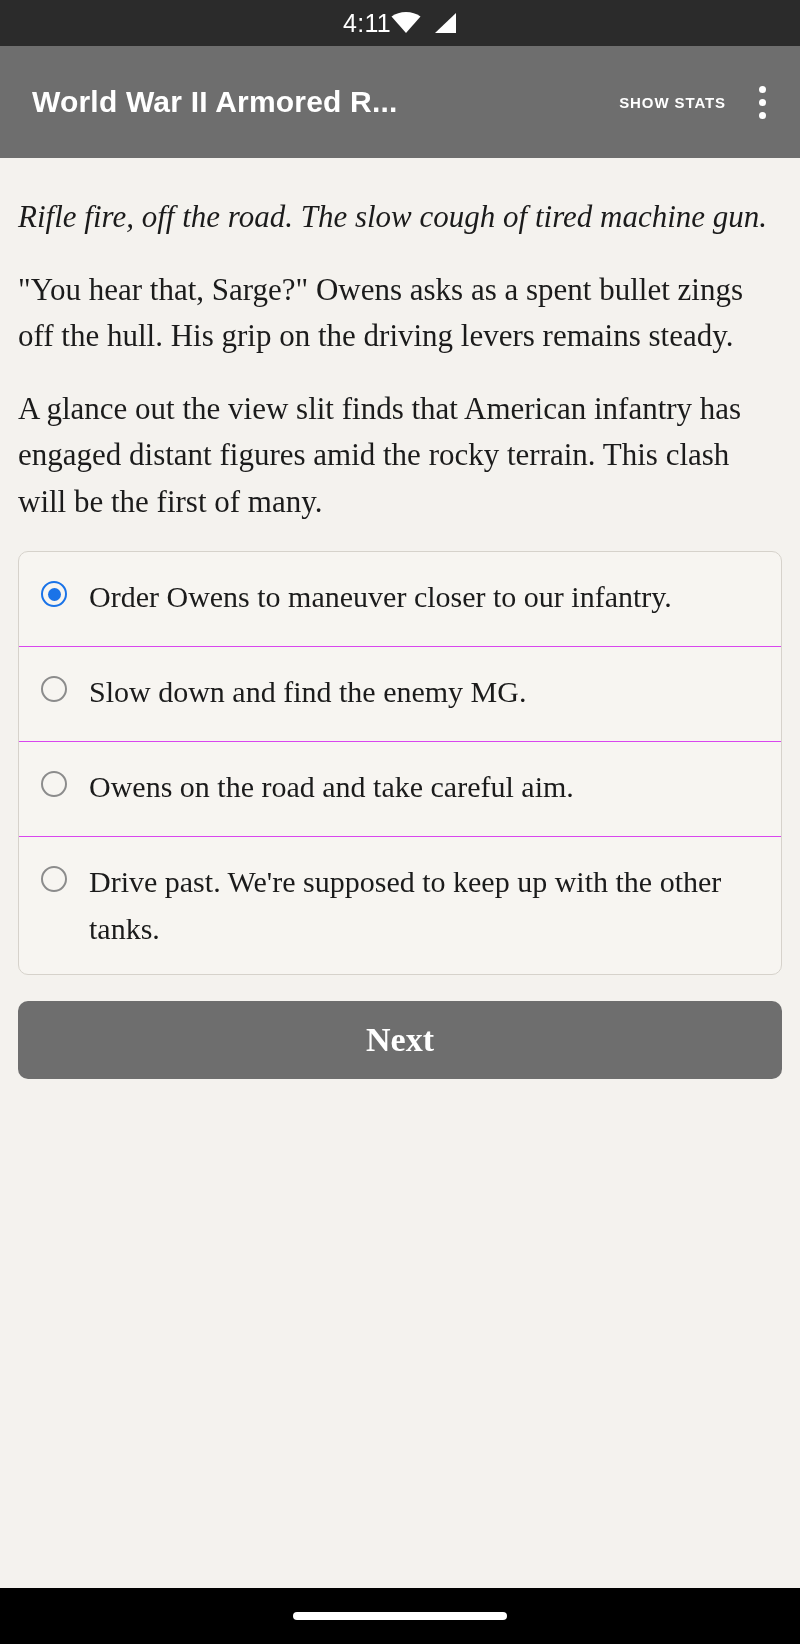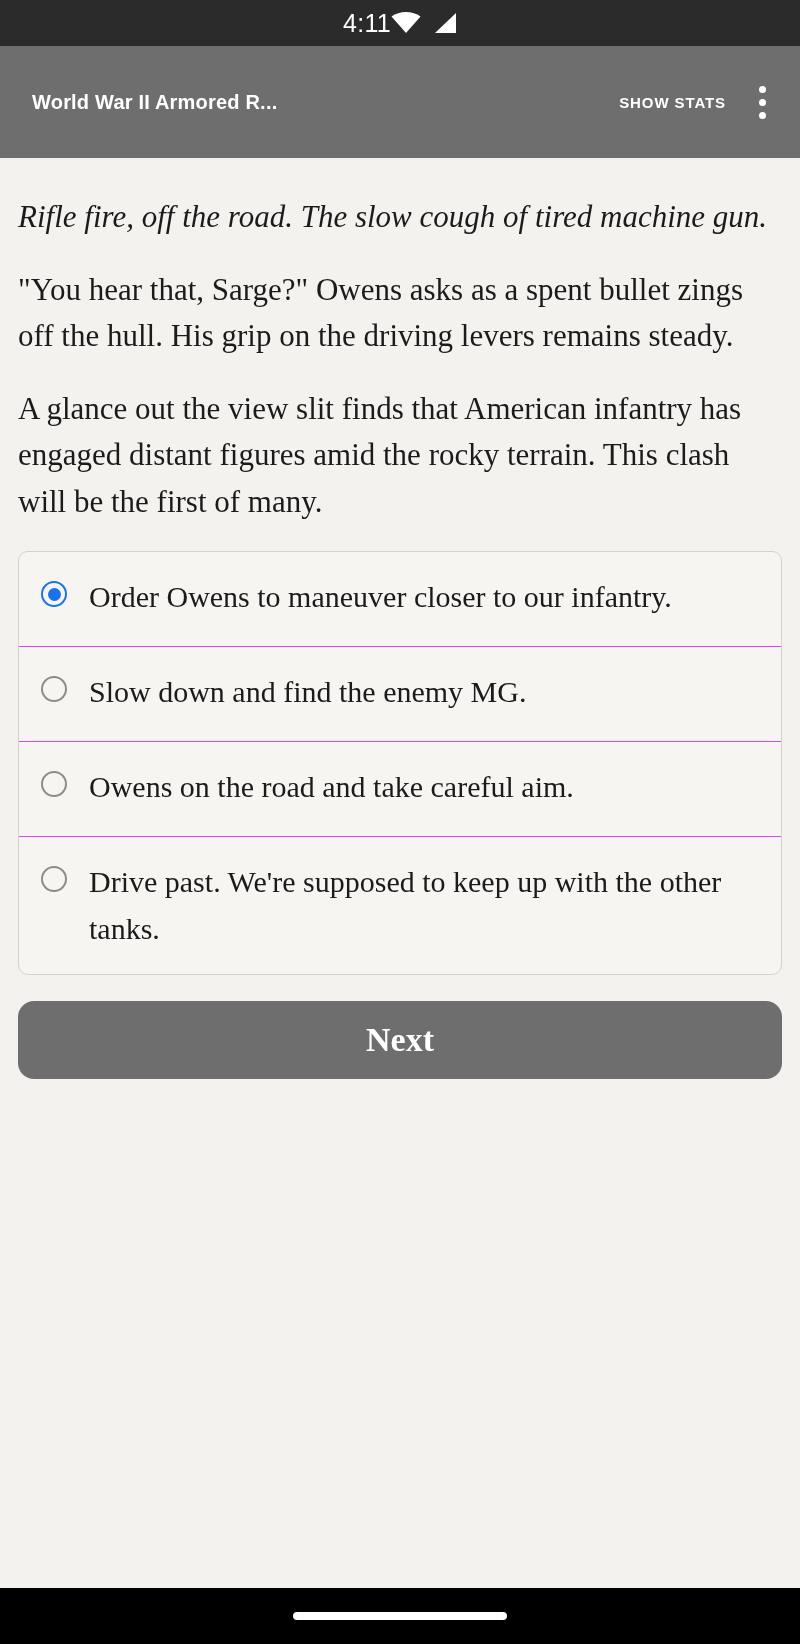--- a/index.html
+++ b/index.html
@@ -48,21 +48,21 @@
   .app-bar {
     height: 112px;
     background: #6e6e6e;
     display: flex;
     align-items: center;
     padding: 0 14px 0 32px;
     flex: 0 0 auto;
   }
   .app-title {
     color: #ffffff;
-    font-size: 20px;
+    font-size: 30px;
     font-weight: bold;
     white-space: nowrap;
     overflow: hidden;
     text-overflow: ellipsis;
     flex: 1 1 auto;
     letter-spacing: 0.2px;
   }
   .show-stats {
     color: #ffffff;
     font-size: 15px;
@@ -156,21 +156,21 @@
     font-size: 30px;
     line-height: 1.55;
     color: #1b1b1b;
   }
 
   
   .next-button {
     margin: 26px 0 0 0;
     height: 78px;
     background: #6e6e6e;
-    border-radius: 16px;
+    border-radius: 10px;
     display: flex;
     align-items: center;
     justify-content: center;
     color: #ffffff;
     font-family: "Liberation Serif", serif;
     font-size: 34px;
     font-weight: bold;
   }
 
   

